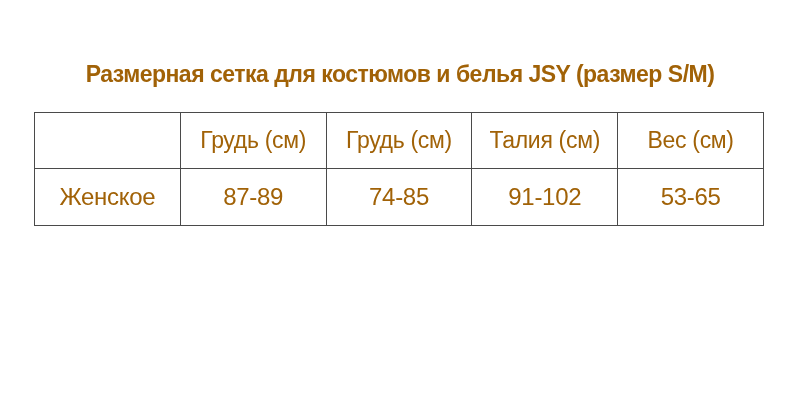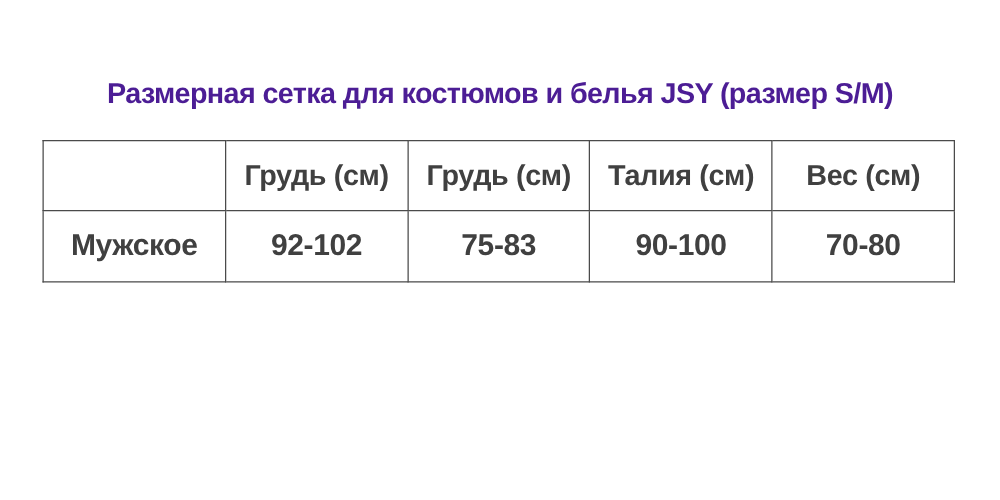--- a/index.html
+++ b/index.html
@@ -18,38 +18,38 @@
     position: absolute;
     left: 0;
     top: 58px;
     width: 800px;
     margin: 0;
     text-align: center;
     font-size: 23px;
     line-height: 32px;
     font-weight: bold;
     letter-spacing: -0.5px;
-    color: #4c1d95;
+    color: #a16207;
   }
   table.size-table {
     position: absolute;
     left: 34px;
     top: 112px;
     width: 730px;
     border-collapse: collapse;
     table-layout: fixed;
   }
   .size-table th,
   .size-table td {
     border: 1px solid #4a4a4a;
     background: #ffffff;
     text-align: center;
     vertical-align: middle;
-    font-weight: bold;
-    color: #404040;
+    font-weight: normal;
+    color: #a16207;
     padding: 14px;
     letter-spacing: -0.3px;
     overflow: hidden;
     white-space: nowrap;
   }
   .size-table thead tr { height: 54px; }
   .size-table tbody tr { height: 54px; }
   .size-table th { font-size: 23px; }
   .size-table td { font-size: 24px; }
 </style>
@@ -65,22 +65,22 @@
       <tr>
         <th></th>
         <th>Грудь (см)</th>
         <th>Грудь (см)</th>
         <th>Талия (см)</th>
         <th>Вес (см)</th>
       </tr>
     </thead>
     <tbody>
       <tr>
-        <td>Мужское</td>
-        <td>92-102</td>
-        <td>75-83</td>
-        <td>90-100</td>
-        <td>70-80</td>
+        <td>Женское</td>
+        <td>87-89</td>
+        <td>74-85</td>
+        <td>91-102</td>
+        <td>53-65</td>
       </tr>
     </tbody>
   </table>
 
 </div>
 
 </body></html>

